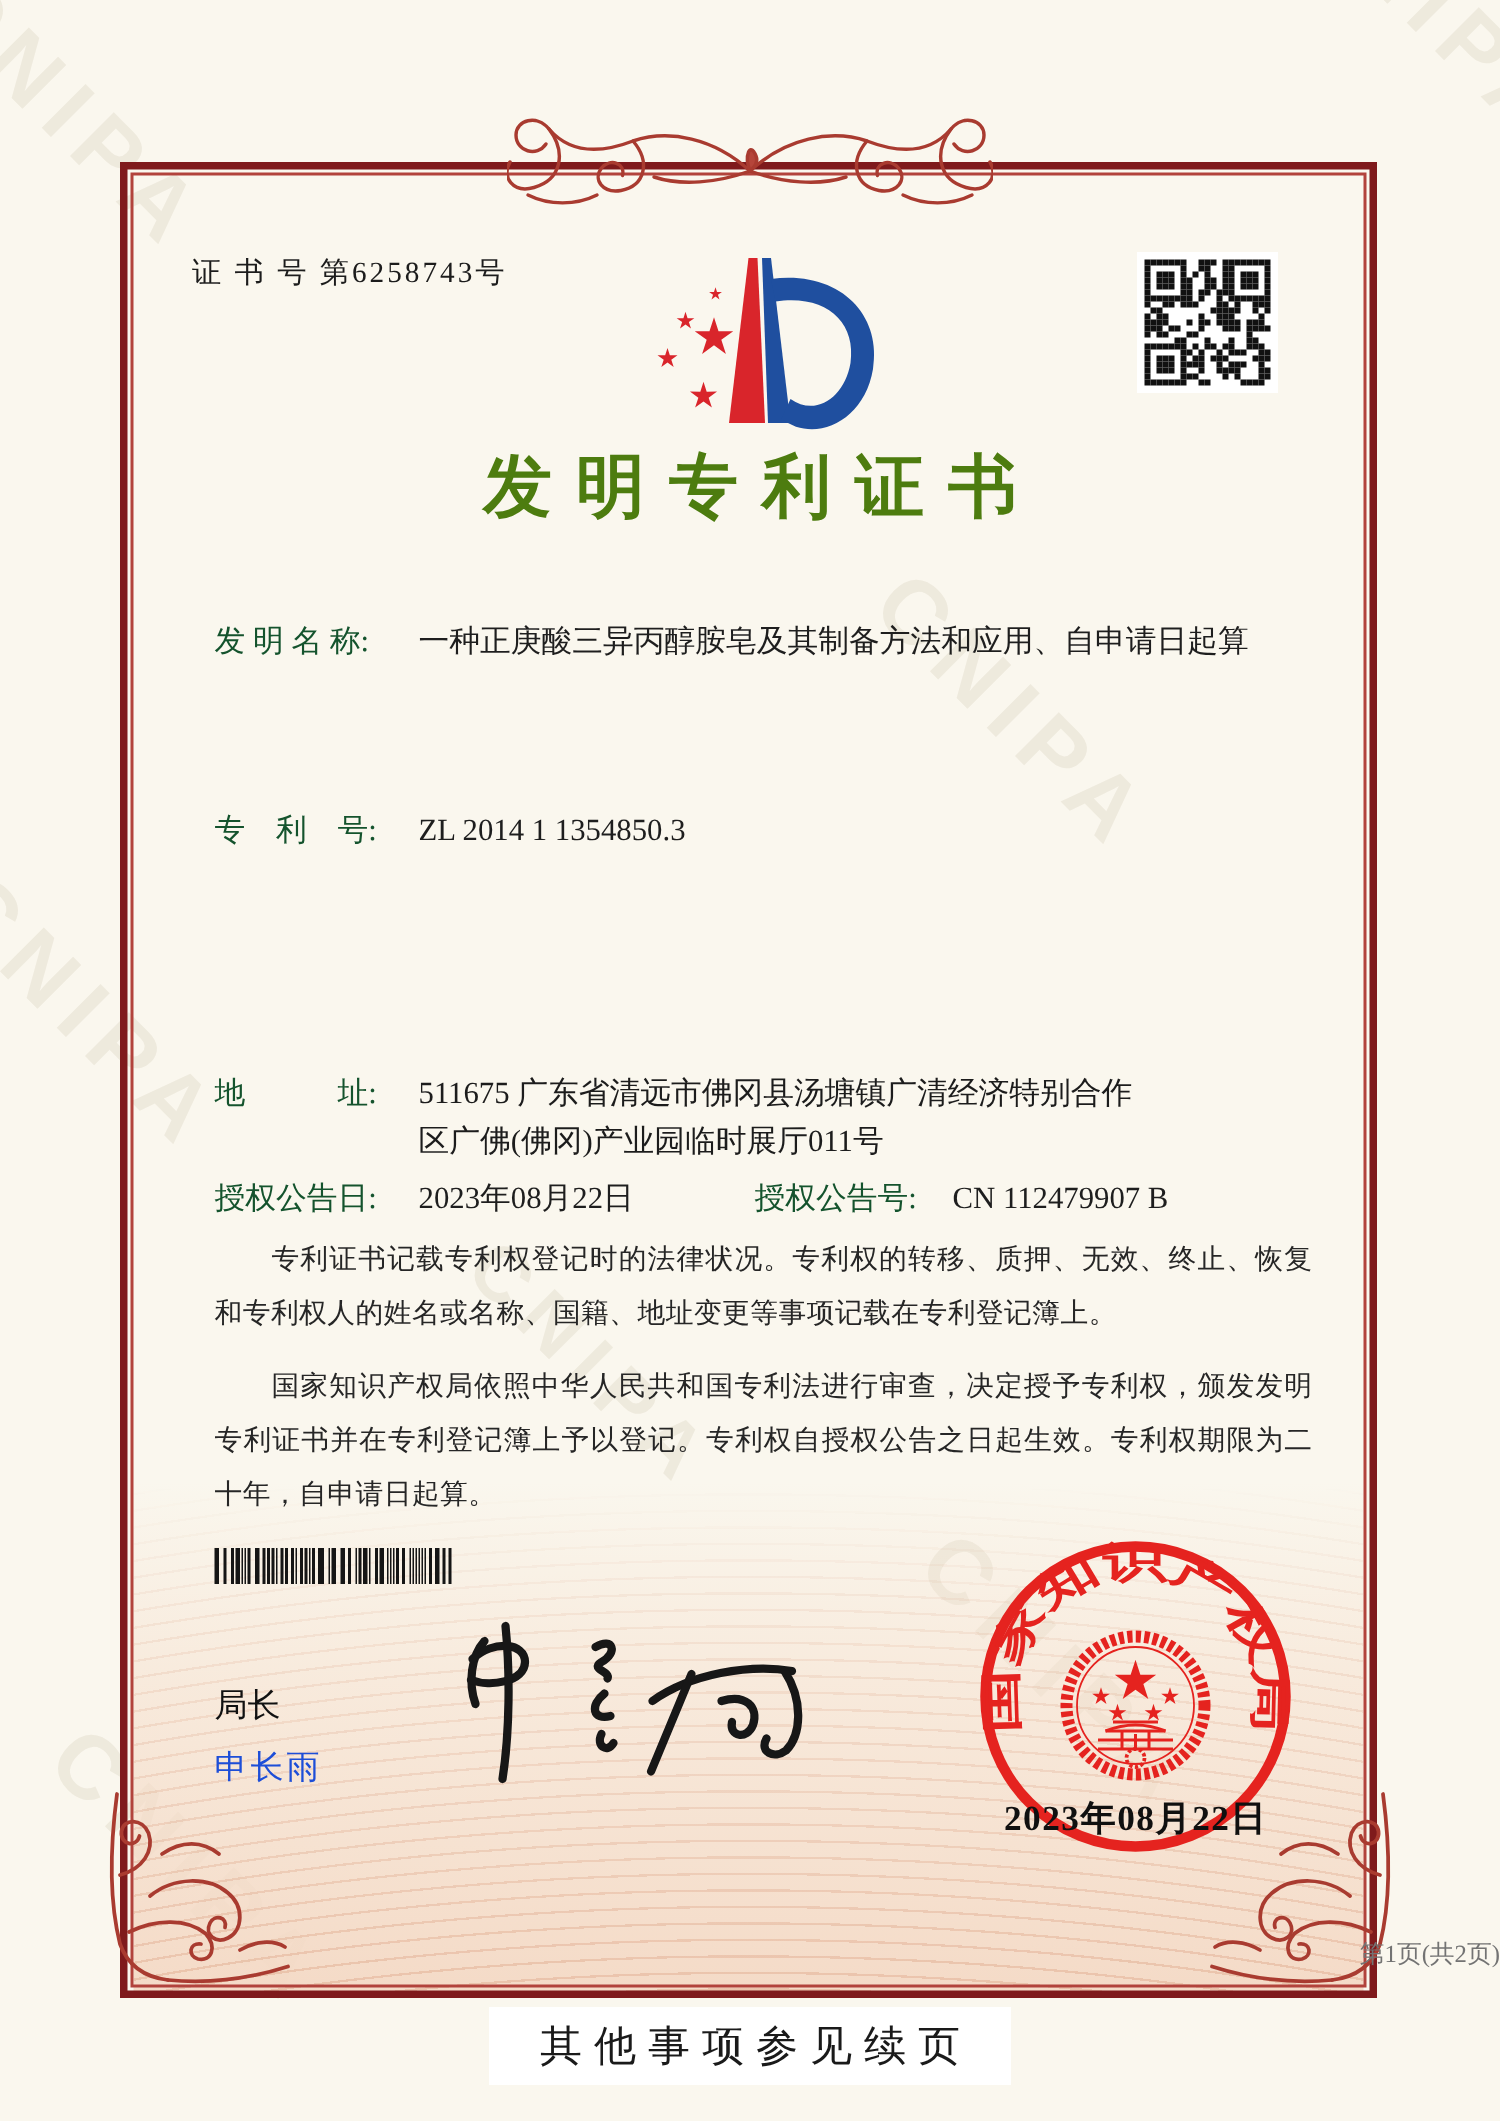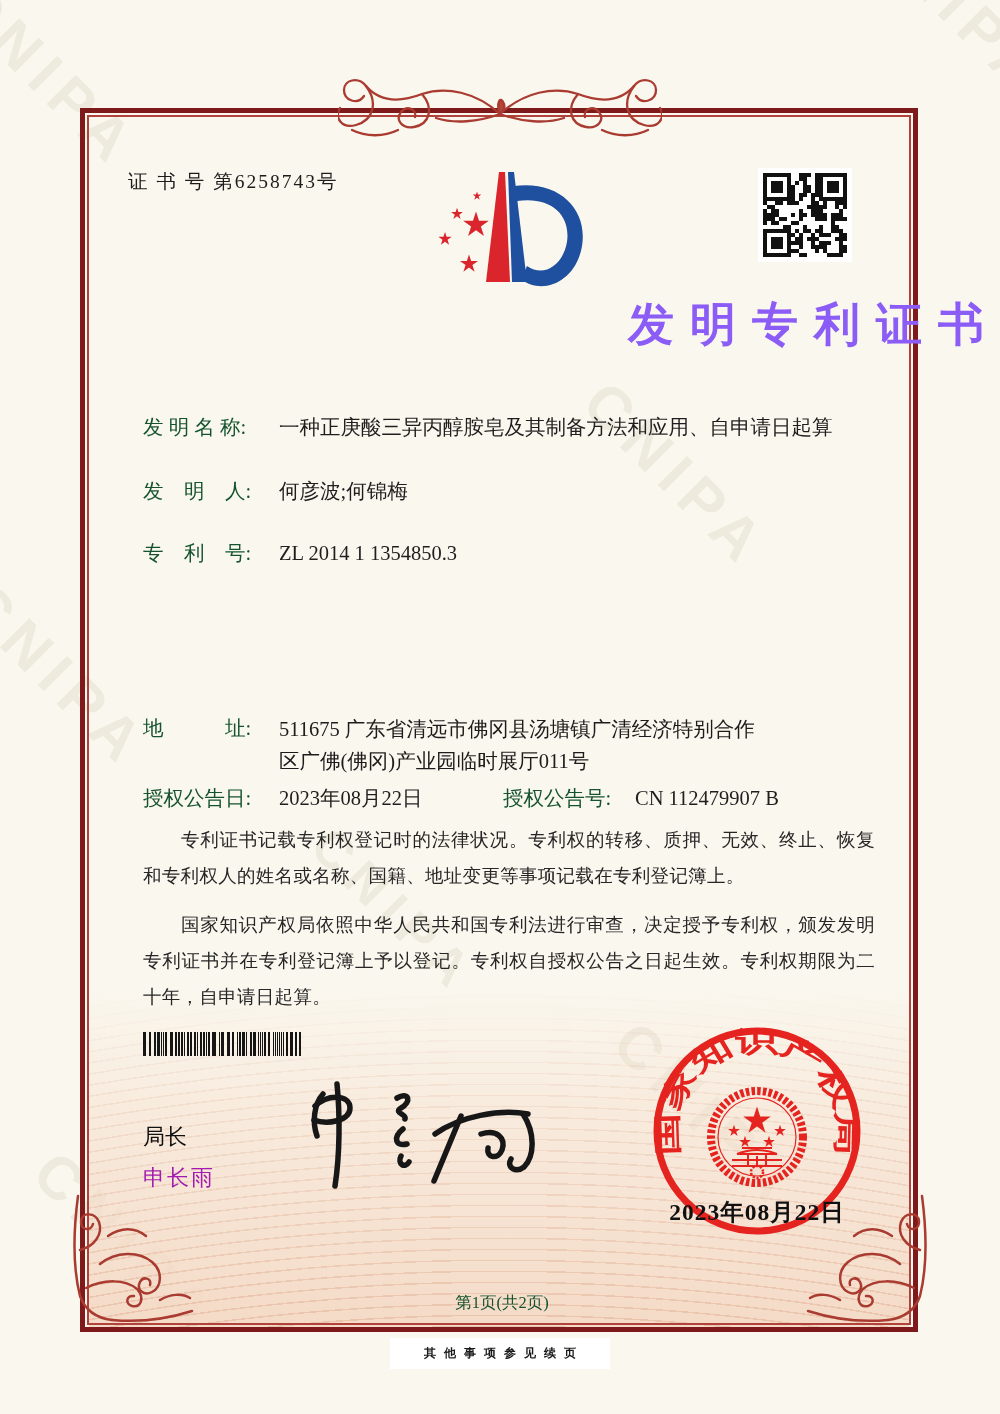--- a/index.html
+++ b/index.html
@@ -40,53 +40,53 @@
             mask-image:linear-gradient(180deg,transparent 0,rgba(0,0,0,.45) 30%,#000 100%);
   }
   
   .cert-no{position:absolute; left:128px; top:168px; font-size:19.5px; letter-spacing:2px; z-index:6;}
   .logo{position:absolute; left:424px; top:162px; z-index:6;}
   .qrbox{position:absolute; left:758px; top:168px; background:#fff; padding:5px; z-index:6; line-height:0;}
   .qr{display:grid; grid-template-columns:repeat(21,4px); grid-auto-rows:4px;}
   .qr i{display:block;}
   .qr i.b{background:#111;}
   .doc-title{
-    position:absolute; left:0; right:0; top:294px; text-align:right; z-index:6;
-    font-size:46px; font-weight:bold; letter-spacing:16px; text-indent:16px; color:#8b5cf6;
+    position:absolute; left:0; right:0; top:294px; text-align:center; z-index:6;
+    font-size:46px; font-weight:bold; letter-spacing:16px; text-indent:16px; color:#4d7c0f;
   }
   
   .row{position:absolute; left:143px; width:740px; font-size:20.5px; z-index:6; white-space:nowrap;}
   .flabel{display:inline-block; width:136px; color:#14532d;}
   .fvalue{color:#1e1e1e;}
   .addr-wrap{display:inline-block; vertical-align:top; white-space:normal; width:595px; line-height:1.55;}
   .grant2{position:absolute; left:360px; top:0;}
   .grant2 .flabel{width:132px;}
   
   .paras{position:absolute; left:143px; top:822px; width:732px; z-index:6;}
   .paras p{
     margin:0 0 13px; font-size:18.5px; line-height:1.95;
     text-indent:2.05em; letter-spacing:.3px; color:#262626; text-align:justify;
   }
   
   .barcode{position:absolute; left:143px; top:1032px; width:300px; height:24px; display:flex; z-index:6;}
   .barcode i{display:block; background:#151515; height:100%;}
   .director-title{position:absolute; left:143px; top:1122px; z-index:6;
     font-family:"Liberation Sans","DejaVu Sans",sans-serif; font-size:22px; color:#111;}
   .director-name{position:absolute; left:143px; top:1163px; z-index:6;
-    font-family:"Liberation Sans","DejaVu Sans",sans-serif; font-size:22px; color:#a21caf; letter-spacing:2px;}
+    font-family:"Liberation Sans","DejaVu Sans",sans-serif; font-size:22px; color:#1d4ed8; letter-spacing:2px;}
   .signature{position:absolute; left:285px; top:1072px; z-index:6;}
   .seal{position:absolute; left:650px; top:1024px; z-index:5;}
   .seal-date{
     position:absolute; left:650px; top:1196px; width:214px; text-align:center; z-index:7;
     font-size:23.5px; font-weight:bold; color:#101010; letter-spacing:1px;
   }
-  .page-info{position:absolute; left:4px; right:0; top:1292px; text-align:center; font-size:16.5px; z-index:6; color:#14532d;}
+  .page-info{position:absolute; left:4px; right:0; top:1292px; text-align:right; font-size:16.5px; z-index:6; color:#737373;}
   .footer-note{
     position:absolute; left:50%; top:1338px; transform:translateX(-50%); z-index:6;
-    background:#ffffff; padding:7px 26px; font-size:12px; letter-spacing:8px; text-indent:8px; color:#1a1a1a;font-weight:bold;
+    background:#ffffff; padding:7px 26px; font-size:28px; letter-spacing:8px; text-indent:8px; color:#1a1a1a;
   }
   
   .orn-top{position:absolute; left:338px; top:74px; z-index:6;}
   .orn-bl{position:absolute; left:64px; top:1192px; z-index:6;}
   .orn-br{position:absolute; left:802px; top:1192px; z-index:6; transform:scaleX(-1);}
 </style>
 </head>
 <body>
 
 <div class="page">
@@ -604,23 +604,20 @@
         <i class="b"></i>
         <i class="b"></i>
         <i class=""></i>
       </div>
     </div>
 
   <div class="doc-title">发明专利证书</div>
 
   <div class="row" style="top:413px">
     <span class="flabel">发 明 名 称:</span><span class="fvalue">一种正庚酸三异丙醇胺皂及其制备方法和应用、自申请日起算</span>
-  </div>
-  <div class="row" style="top:477px">
-    <span class="flabel">发　明　人:</span><span class="fvalue">何彦波;何锦梅</span>
   </div>
   <div class="row" style="top:539px">
     <span class="flabel">专　利　号:</span><span class="fvalue">ZL 2014 1 1354850.3</span>
   </div>
   <div class="row" style="top:714px">
     <span class="flabel" style="vertical-align:top">地　　　址:</span><span class="addr-wrap"><span>511675 广东省清远市佛冈县汤塘镇广清经济特别合作</span><br><span>区广佛(佛冈)产业园临时展厅011号</span></span>
   </div>
   <div class="row" style="top:784px">
     <span class="flabel">授权公告日:</span><span class="fvalue">2023年08月22日</span>
     <span class="grant2">

